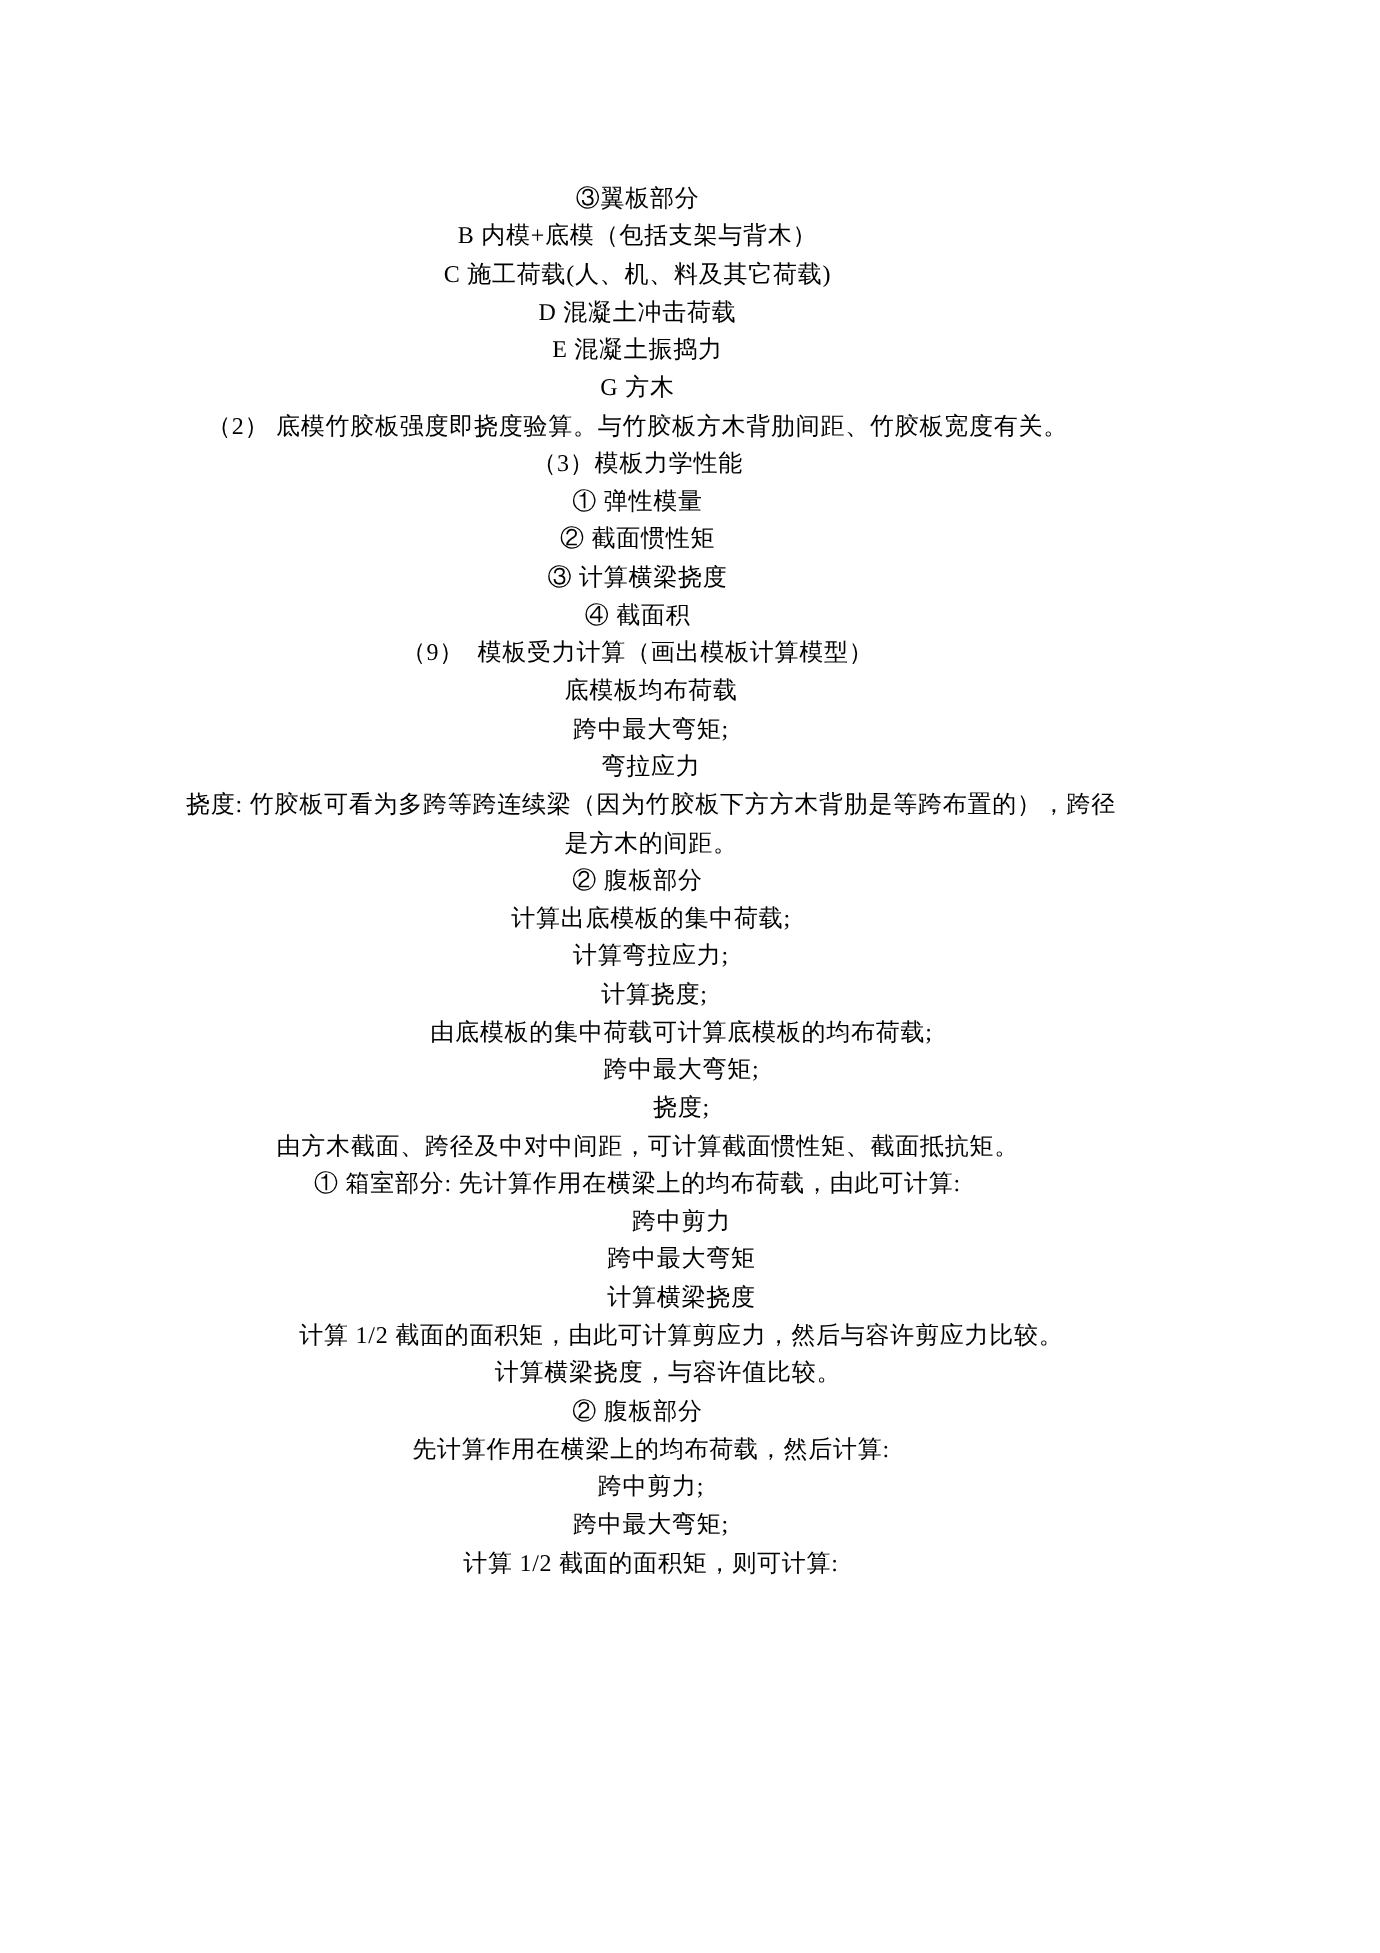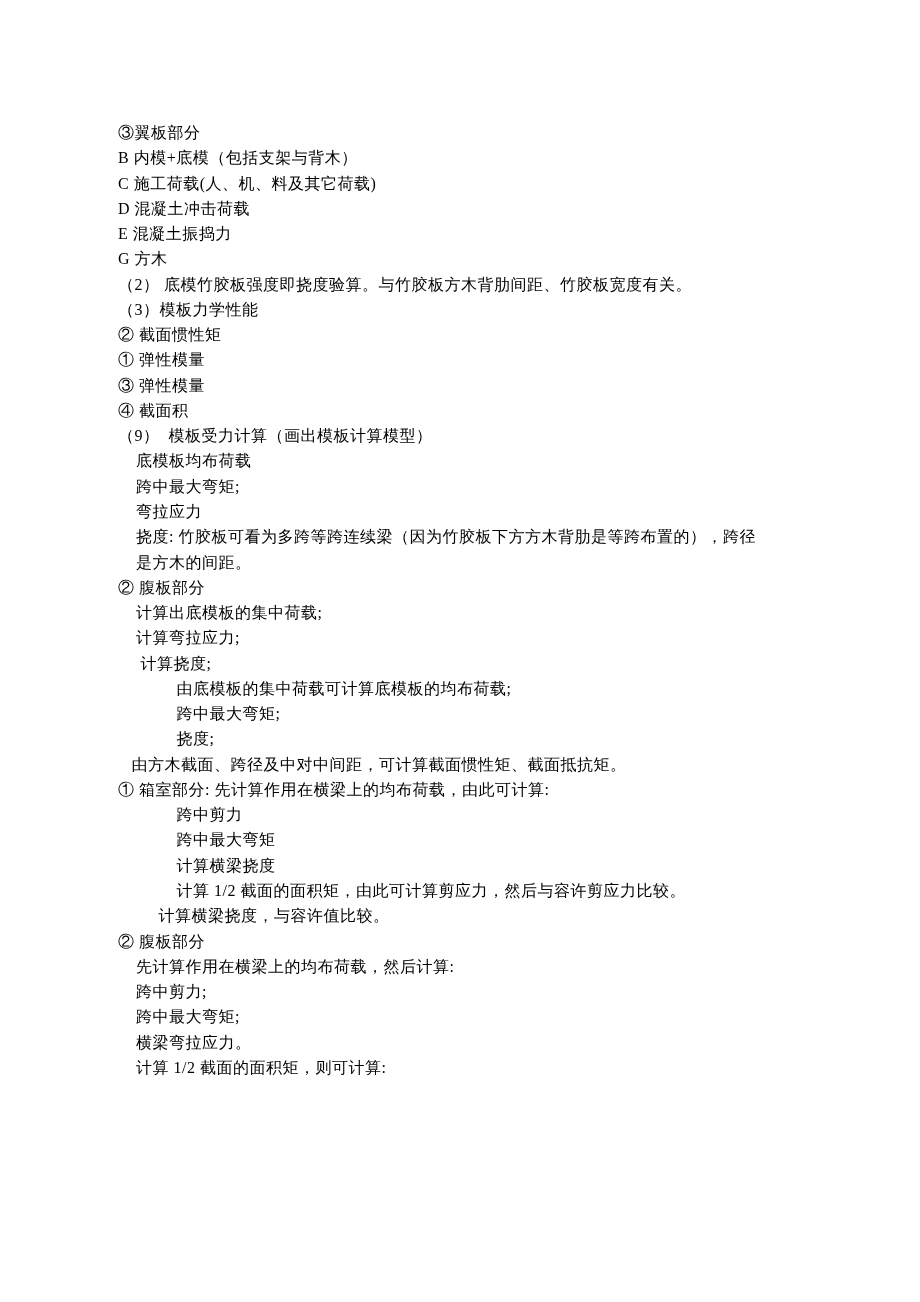--- a/index.html
+++ b/index.html
@@ -4,47 +4,48 @@
 <style>
   html, body {
     margin: 0;
     padding: 0;
     background: #ffffff;
   }
   .page {
     width: 920px;
     min-height: 1302px;
     margin: 0 auto;
-    padding: 120px 118px 0 118px;
+    padding: 120px 118px 0 48px;
     box-sizing: border-box;
     font-family: "SimSun", "宋体", serif;
     font-size: 16px;
     color: #000000;
     line-height: 1.58;
     letter-spacing: 0.5px;
+    text-align: center;
   }
   .line {
     white-space: pre;
   }
 </style>
 </head>
 <body>
 
 <div class="page">
   <div class="line">③翼板部分</div>
   <div class="line">B 内模+底模（包括支架与背木）</div>
   <div class="line">C 施工荷载(人、机、料及其它荷载)</div>
   <div class="line">D 混凝土冲击荷载</div>
   <div class="line">E 混凝土振捣力</div>
   <div class="line">G 方木</div>
   <div class="line">（2） 底模竹胶板强度即挠度验算。与竹胶板方木背肋间距、竹胶板宽度有关。</div>
   <div class="line">（3）模板力学性能</div>
+  <div class="line">① 弹性模量</div>
   <div class="line">② 截面惯性矩</div>
-  <div class="line">① 弹性模量</div>
-  <div class="line">③ 弹性模量</div>
+  <div class="line">③ 计算横梁挠度</div>
   <div class="line">④ 截面积</div>
   <div class="line">（9）  模板受力计算（画出模板计算模型）</div>
   <div class="line">    底模板均布荷载</div>
   <div class="line">    跨中最大弯矩;</div>
   <div class="line">    弯拉应力</div>
   <div class="line">    挠度: 竹胶板可看为多跨等跨连续梁（因为竹胶板下方方木背肋是等跨布置的），跨径</div>
   <div class="line">    是方木的间距。</div>
   <div class="line">② 腹板部分</div>
   <div class="line">    计算出底模板的集中荷载;</div>
   <div class="line">    计算弯拉应力;</div>
@@ -56,15 +57,14 @@
   <div class="line">① 箱室部分: 先计算作用在横梁上的均布荷载，由此可计算:</div>
   <div class="line">             跨中剪力</div>
   <div class="line">             跨中最大弯矩</div>
   <div class="line">             计算横梁挠度</div>
   <div class="line">             计算 1/2 截面的面积矩，由此可计算剪应力，然后与容许剪应力比较。</div>
   <div class="line">         计算横梁挠度，与容许值比较。</div>
   <div class="line">② 腹板部分</div>
   <div class="line">    先计算作用在横梁上的均布荷载，然后计算:</div>
   <div class="line">    跨中剪力;</div>
   <div class="line">    跨中最大弯矩;</div>
-  <div class="line">    横梁弯拉应力。</div>
   <div class="line">    计算 1/2 截面的面积矩，则可计算:</div>
 </div>
 
 </body></html>

